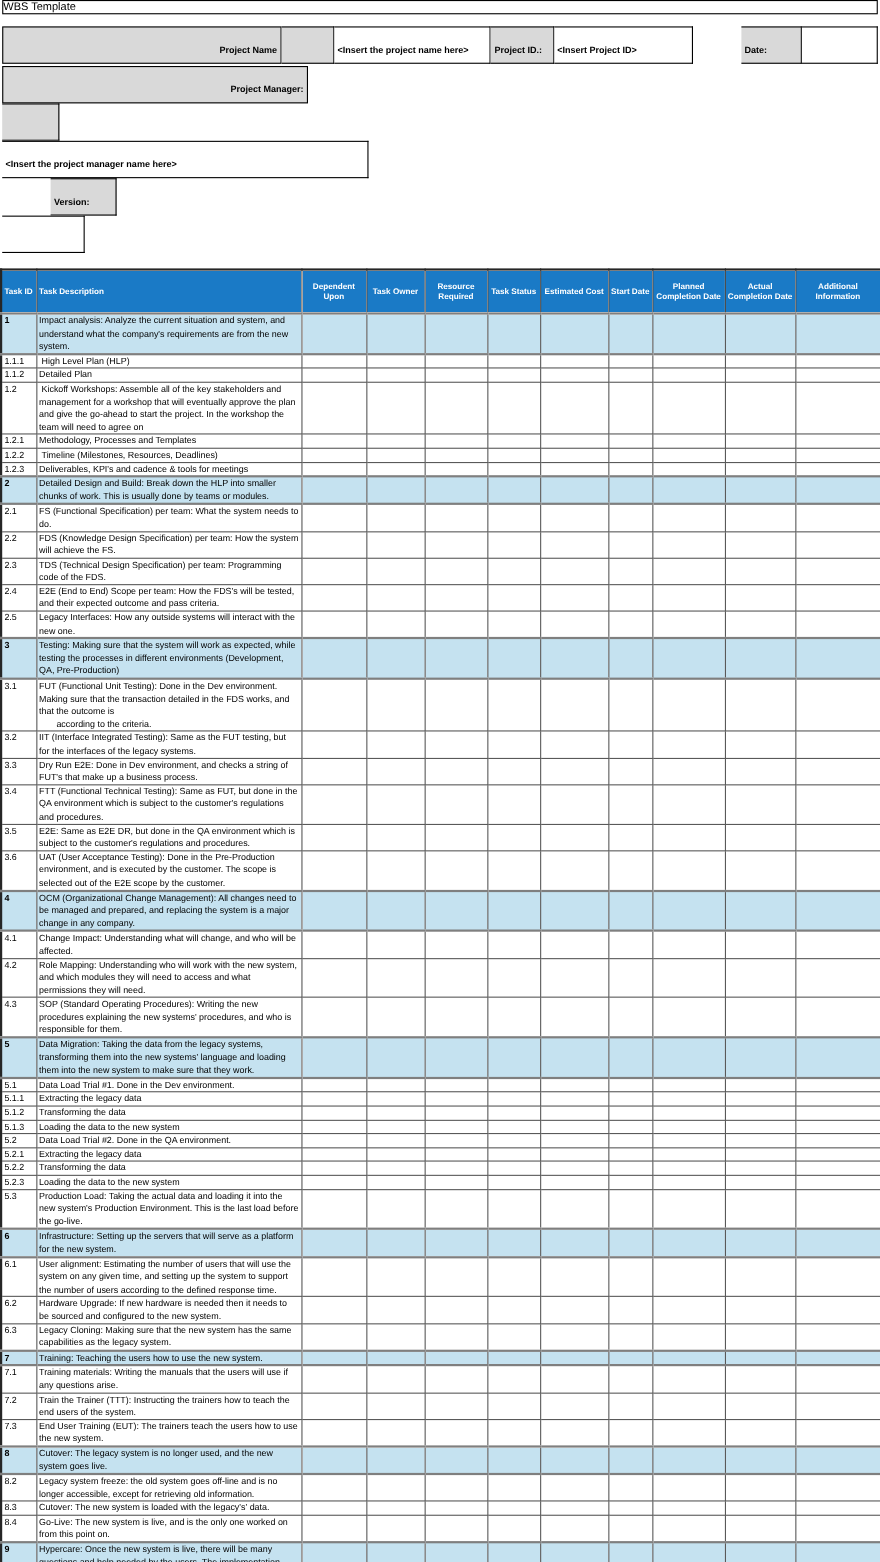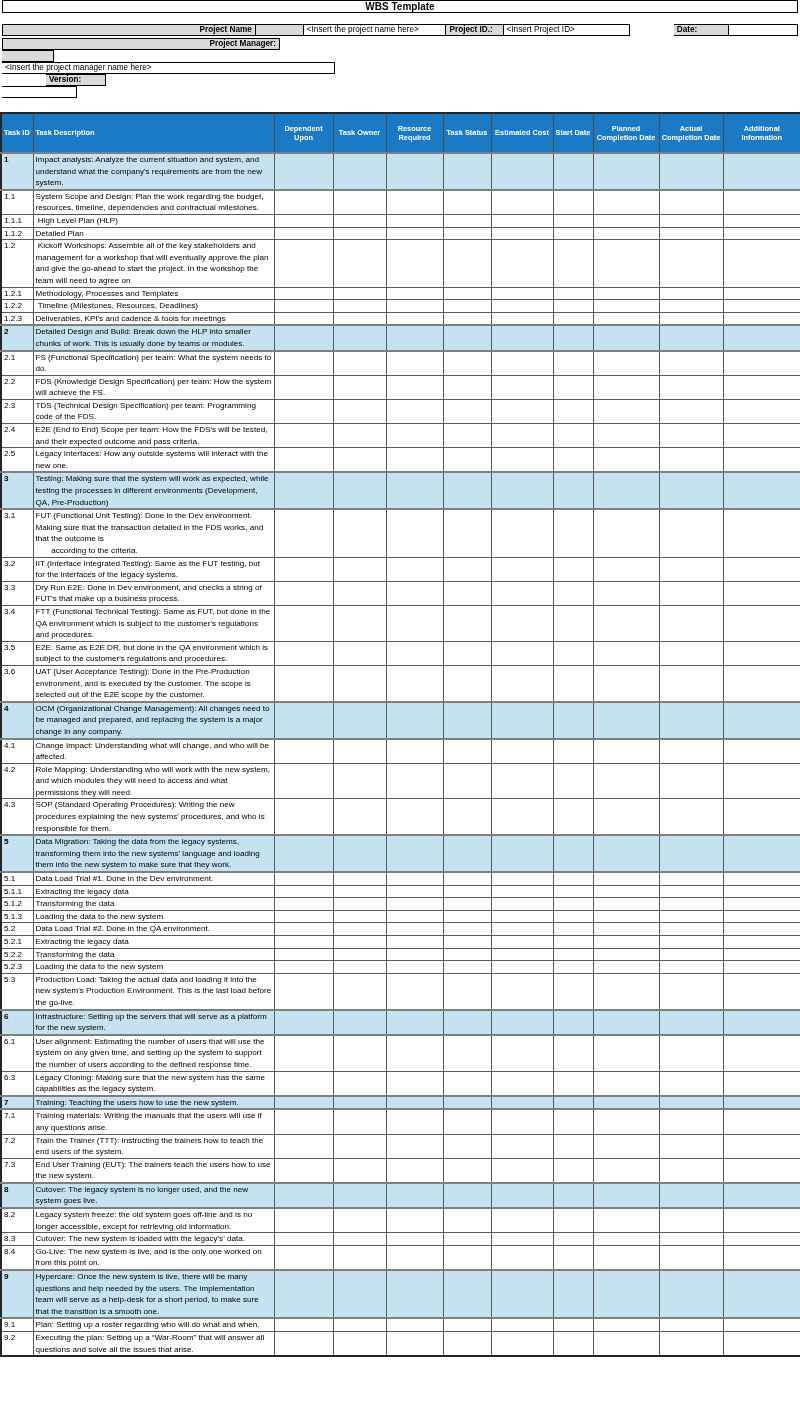--- a/index.html
+++ b/index.html
@@ -2,33 +2,33 @@
 <html style="--header-blue: #1a7ac6; --section-blue: #c5e2f0; --label-gray: #d9d9d9;"><head>
 <meta charset="utf-8">
 <style>
   html,body{margin:0;padding:0;background:#fff;}
   body{width:800px;min-height:1420px;font-family:"Liberation Sans",sans-serif;color:#000;}
   .page{width:800px;}
 
   
   .title-bar{
     margin:0 2px;border:1px solid #000;height:11px;line-height:11px;
-    text-align:center;font-weight:bold;font-size:10px;background:#fff;
+    font-weight:normal;font-size:10px;background:#fff;
   }
   .spacer-a{height:11px;}
   .spacer-b{height:14px;}
 
   
   .irow{display:flex;margin:0 2px;}
   .irow + .irow{margin-top:2px;flex-direction:column;}
   .icell{
     box-sizing:border-box;border:1px solid #000;height:12px;line-height:10px;
-    font-size:8.2px;padding:0 3px;overflow:hidden;white-space:nowrap;background:#fff;
+    font-size:8.2px;padding:16px 3px;overflow:hidden;white-space:nowrap;background:#fff;
   }
-  .icell + .icell{border-left:none;}
+  .icell + .icell{border-left:none;font-weight:bold;}
   .gray{background:var(--label-gray);}
   .bold{font-weight:bold;}
   .right{text-align:right;}
   .w-label{width:278px;}
   .w-small{width:52px;}
   .w-pnval{width:156px;}
   .w-pidlab{width:62px;}
   .w-pidval{width:138px;}
   .w-datelab{width:60px;margin-left:44px;}
   .w-last{width:75px;}
@@ -123,33 +123,20 @@
           <td></td>
           <td></td>
           <td></td>
           <td></td>
           <td></td>
           <td></td>
           <td></td>
           <td></td>
         </tr>
         <tr>
-          <td class="id">1.1</td>
-          <td class="desc">System Scope and Design: Plan the work regarding the budget, resources, timeline, dependencies and contractual milestones.</td>
-          <td></td>
-          <td></td>
-          <td></td>
-          <td></td>
-          <td></td>
-          <td></td>
-          <td></td>
-          <td></td>
-          <td></td>
-        </tr>
-        <tr>
           <td class="id">1.1.1</td>
           <td class="desc"> High Level Plan (HLP)</td>
           <td></td>
           <td></td>
           <td></td>
           <td></td>
           <td></td>
           <td></td>
           <td></td>
           <td></td>
@@ -593,20 +580,33 @@
           <td></td>
           <td></td>
           <td></td>
           <td></td>
           <td></td>
           <td></td>
           <td></td>
           <td></td>
         </tr>
         <tr>
+          <td class="id">6.2</td>
+          <td class="desc">Hardware Upgrade: If new hardware is needed then it needs to be sourced and configured to the new system.</td>
+          <td></td>
+          <td></td>
+          <td></td>
+          <td></td>
+          <td></td>
+          <td></td>
+          <td></td>
+          <td></td>
+          <td></td>
+        </tr>
+        <tr>
           <td class="id">6.3</td>
           <td class="desc">Legacy Cloning: Making sure that the new system has the same capabilities as the legacy system.</td>
           <td></td>
           <td></td>
           <td></td>
           <td></td>
           <td></td>
           <td></td>
           <td></td>
           <td></td>

